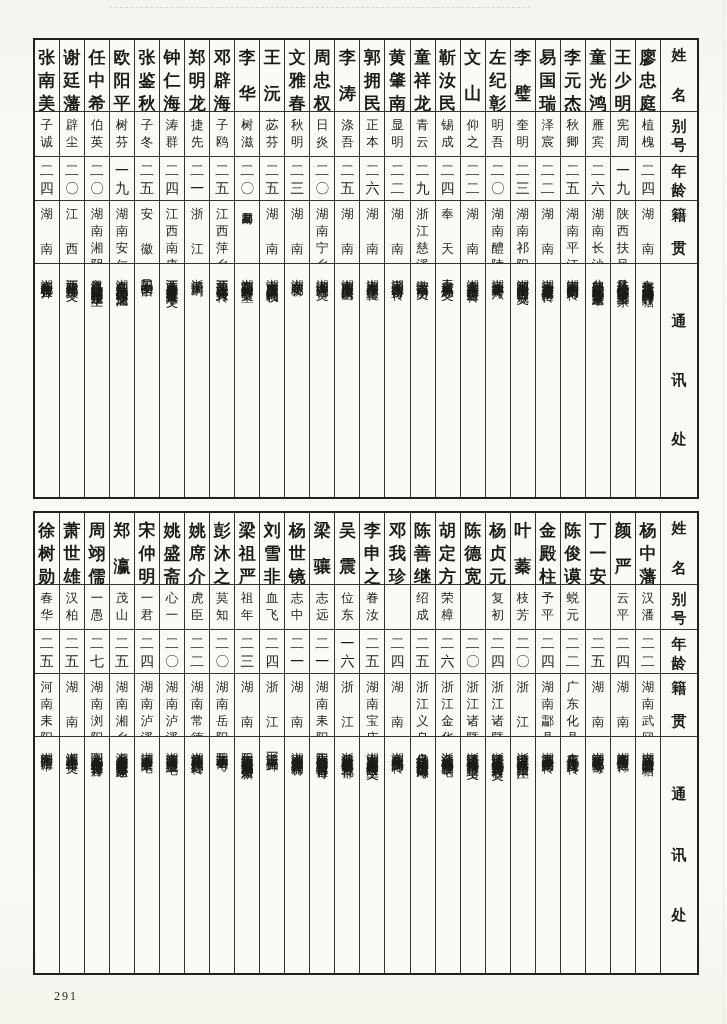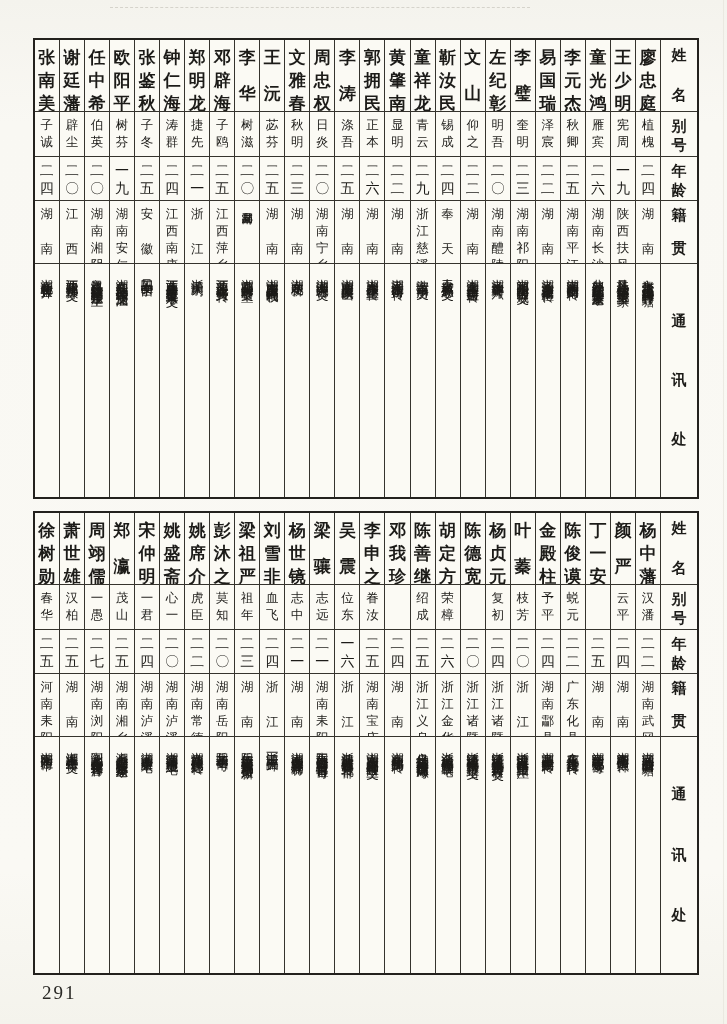--- a/index.html
+++ b/index.html
@@ -42,22 +42,22 @@
   .vtext {
     writing-mode:vertical-rl; text-orientation:upright;
     letter-spacing:1px; line-height:22px; margin-top:5px;
     max-height:100%;
   }
   .vtext.small { font-size:11px; letter-spacing:0; line-height:14px; margin-top:3px; }
 
   .header-col .cell { font-weight:700; font-size:15px; }
 
   .page-number {
-    position:absolute; left:42px; bottom:20px;
-    font-size:19px; letter-spacing:2px; color:#2a2925;
+    position:absolute; left:54px; bottom:20px;
+    font-size:12px; letter-spacing:2px; color:#2a2925;
   }
   .char { display:block; }
 </style>
 </head>
 <body>
 
 <div class="page">
   <div class="scan-mark-top"></div>
   <div class="scan-mark-right"></div>
 

